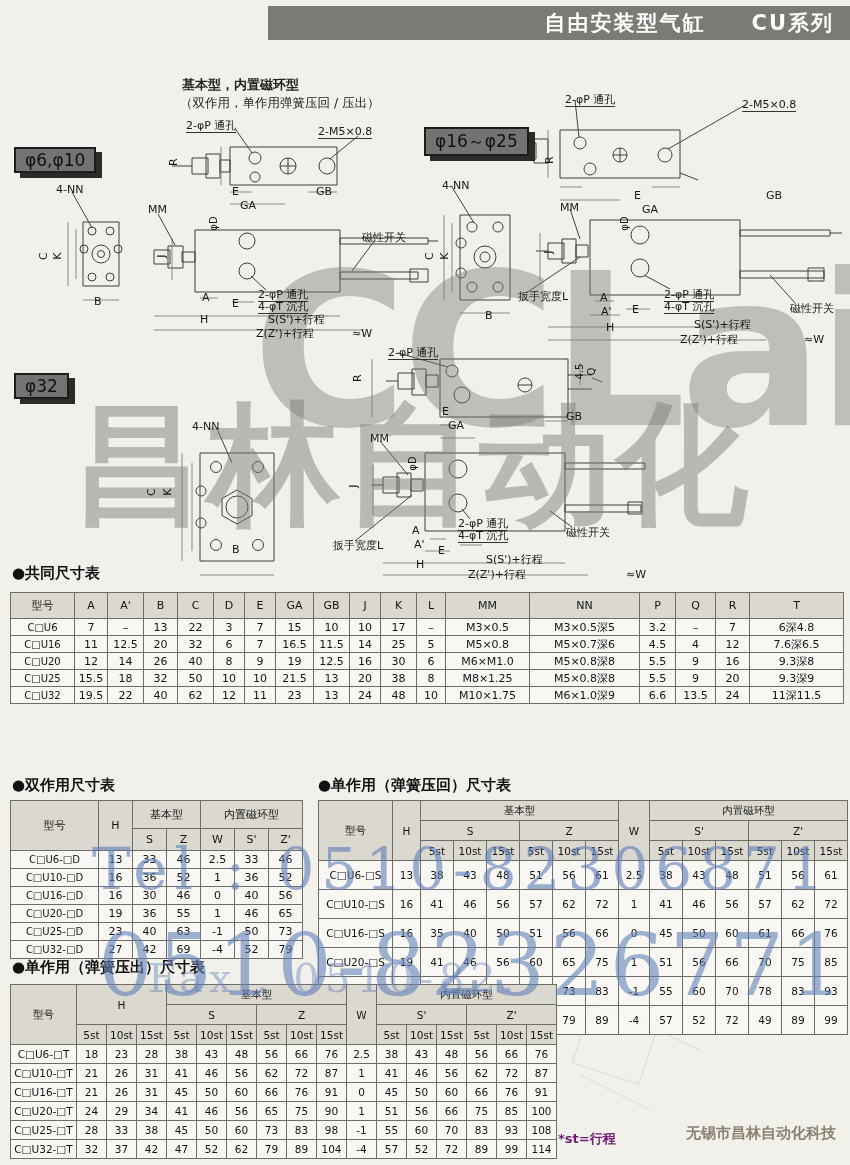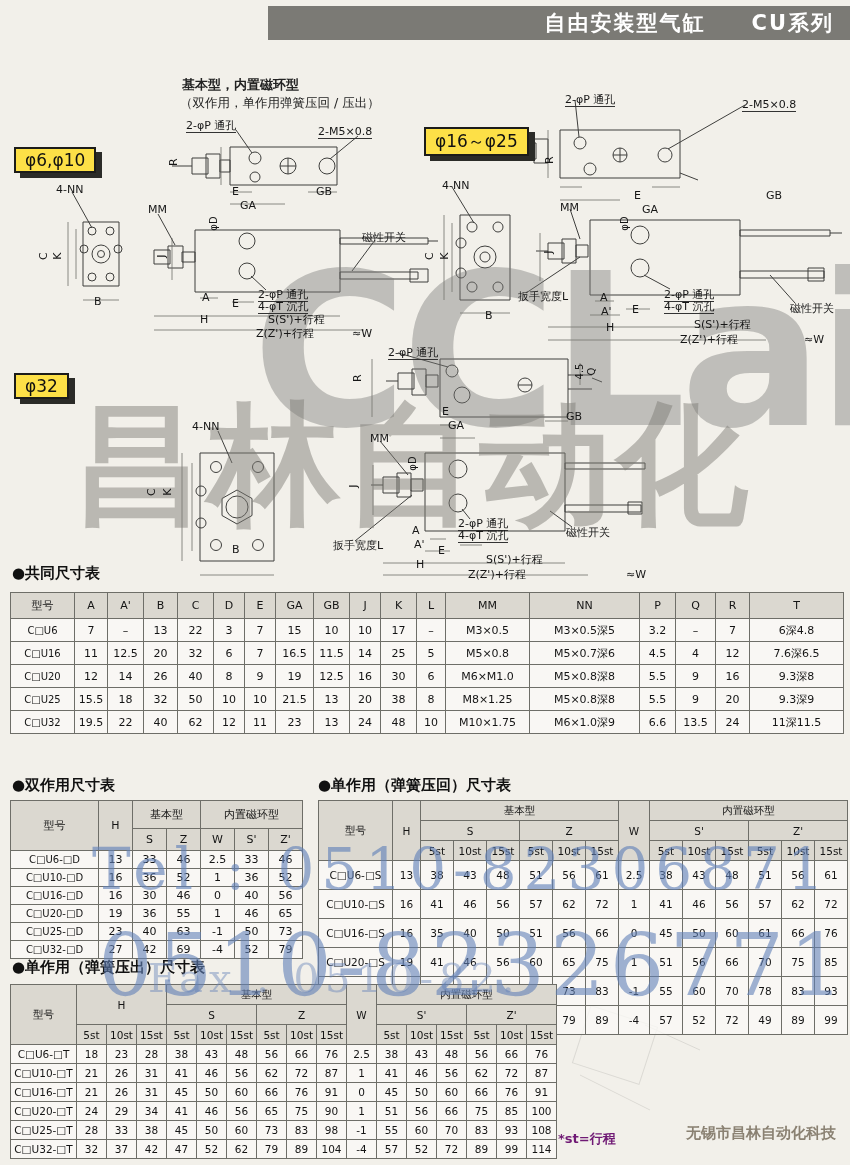--- a/index.html
+++ b/index.html
@@ -12,21 +12,21 @@
     padding-right:16px;box-sizing:border-box;z-index:5;letter-spacing:2px;}
 
   
   .titlebox{position:absolute;left:10px;top:72px;border:2px solid #3c3c3a;border-radius:10px;
     padding:3px 12px;font-size:19px;font-weight:bold;color:#1f1f1f;background:rgba(250,249,245,.65);
     box-shadow:2px 2px 2px rgba(0,0,0,.28);z-index:5;}
   .note1{position:absolute;left:182px;top:76px;font-size:13px;font-weight:bold;color:#222;z-index:5;}
   .note2{position:absolute;left:180px;top:95px;font-size:12.5px;color:#222;z-index:5;}
 
   
-  .tag{position:absolute;border:2px solid #1c1c1a;background:#fde047;padding:1px 9px;
+  .tag{position:absolute;border:2px solid #1c1c1a;background:#737373;padding:1px 9px;
     font-size:17px;color:#111;box-shadow:6px 5px 0 #2b2b28;z-index:5;white-space:nowrap;}
   .tag1{left:14px;top:147px;}
   .tag2{left:424px;top:127px;}
   .tag3{left:14px;top:373px;}
 
   
   .wm{position:absolute;pointer-events:none;white-space:nowrap;}
   .wm-bigc{left:200px;top:128px;font-size:320px;font-weight:bold;color:rgba(142,202,238,0.38);
     letter-spacing:-30px;z-index:1;line-height:1;}
   .wm-logo{left:252px;top:246px;font-size:212px;font-weight:bold;color:rgba(122,122,118,0.42);
@@ -55,21 +55,21 @@
 
   
   table.tbl{position:absolute;border-collapse:collapse;table-layout:fixed;z-index:5;
     background:rgba(251,250,247,0.75);}
   table.tbl th,table.tbl td{border:1px solid #6e6e68;text-align:center;vertical-align:middle;
     padding:0 1px;overflow:hidden;color:#141414;}
   table.tbl th{background:#dbd8d0;font-weight:normal;font-size:11px;}
   table.tbl td{font-size:11px;}
   table.tbl td.model{font-size:10px;}
   #commonTbl{left:10px;top:592px;width:833px;}
-  #commonTbl tr{height:23px;}
+  #commonTbl tr{height:17px;}
   #commonTbl thead tr{height:26px;}
   #dblTbl{left:10px;top:800px;width:292px;}
   #dblTbl thead tr.r1{height:28px;}
   #dblTbl thead tr.r2{height:22px;}
   #dblTbl tbody tr{height:18px;}
   #retTbl{left:318px;top:800px;width:527px;}
   #retTbl thead tr{height:20px;}
   #retTbl tbody tr{height:29px;}
   #retTbl th,#retTbl td{font-size:10.5px;}
   #pushTbl{left:10px;top:984px;width:546px;}

